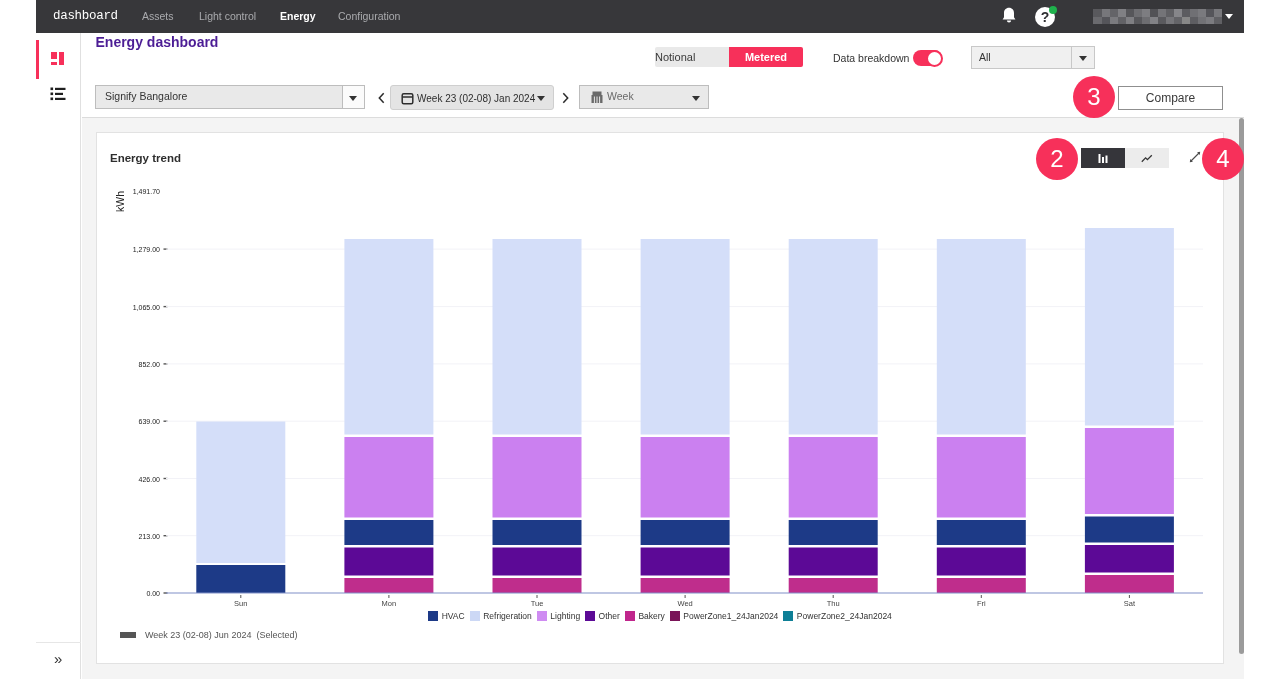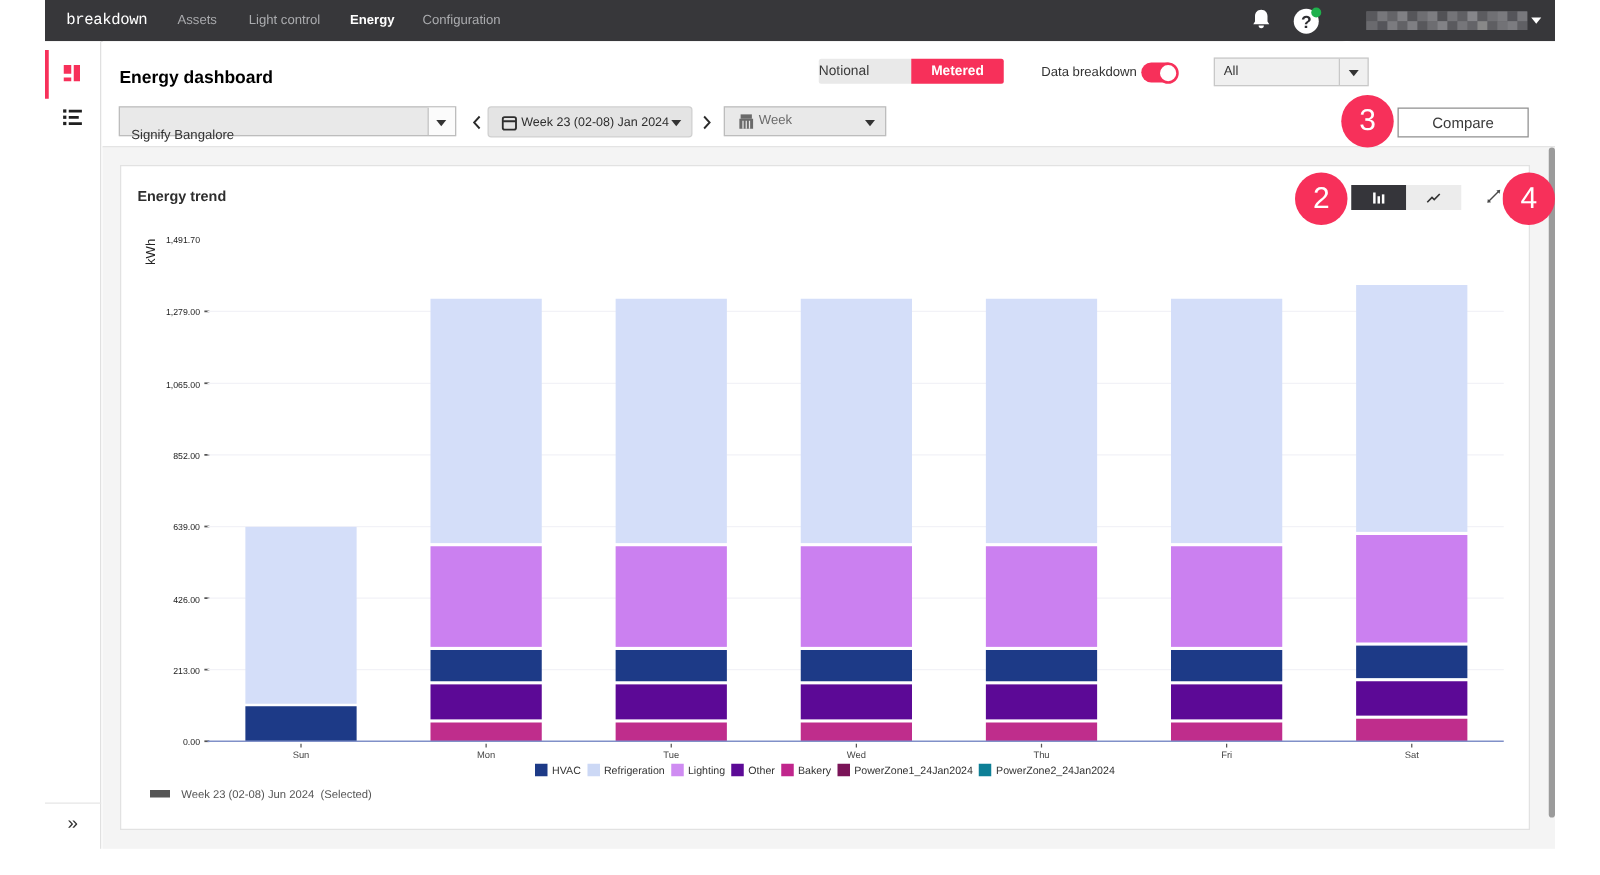--- a/index.html
+++ b/index.html
@@ -17,21 +17,21 @@
   #content { left:82px; top:118px; width:1162px; height:561px; background:#f4f4f4; }
   #card { left:96px; top:132px; width:1128px; height:532px; background:#fff; border:1px solid #e2e2e2; }
   .sel { position:absolute; background:#e9e9e9; border:1px solid #bdbdbd; font-size:10.5px; white-space:nowrap; color:#333; }
   .caret { width:0; height:0; border-left:4px solid transparent; border-right:4px solid transparent; border-top:5px solid #333; position:absolute; }
   #scrollthumb { left:1239px; top:118px; width:5px; height:536px; background:#9b9b9b; border-radius:3px; }
   .redcirc { position:absolute; width:42px; height:42px; border-radius:50%; background:#f7305a; color:#fff; font-size:24px; text-align:center; line-height:42px; }
 </style>
 </head>
 <body>
 <div class="abs" id="navbar">
-  <span id="logo">breakdown</span>
+  <span id="logo">dashboard</span>
   <span class="navlink" style="left:106px;">Assets</span>
   <span class="navlink" style="left:163px;">Light control</span>
   <span class="navlink" style="left:244px; color:#fff; font-weight:bold;">Energy</span>
   <span class="navlink" style="left:302px;">Configuration</span>
 
   <svg class="abs" style="left:964px; top:6px;" width="18" height="20" viewBox="0 0 18 20">
     <path d="M9 1.8 C5.9 1.8 4 4.1 4 6.9 L4 11.2 L2.6 13.4 L15.4 13.4 L14 11.2 L14 6.9 C14 4.1 12.1 1.8 9 1.8 Z" fill="#fff"></path>
     <path d="M6.9 14.4 a2.1 2.1 0 0 0 4.2 0 Z" fill="#fff"></path>
   </svg>
 
@@ -96,38 +96,38 @@
       <rect x="0.5" y="10.5" width="2.6" height="2.6"></rect>
         <rect x="5" y="10.8" width="10.5" height="2.2"></rect>
     </g>
   </svg>
   <div class="abs" style="left:0; top:609px; width:45px; border-top:1px solid #e6e6e6;"></div>
   <div class="abs" style="left:18px; top:617px; font-size:15px; color:#333;">»</div>
 </div>
 <div class="abs" id="sb-red"></div>
 
 <div class="abs" id="header"></div>
-<div class="abs" style="left:95.5px; top:53px; font-size:14px; font-weight:bold; color:#000000;">Energy dashboard</div>
+<div class="abs" style="left:95.5px; top:34px; font-size:14px; font-weight:bold; color:#4c1d95;">Energy dashboard</div>
 
 <div class="abs" style="left:655px; top:47px; width:74px; height:20px; background:#e9e9e9; border-radius:2px 0 0 2px; font-size:11px; color:#3a3a3a; text-align:left; line-height:20px;">Notional</div>
 <div class="abs" style="left:729px; top:47px; width:74px; height:20px; background:#f7305a; border-radius:0 2px 2px 0; font-size:11px; font-weight:bold; color:#fff; text-align:center; line-height:20px;">Metered</div>
 
 <div class="abs" style="left:833px; top:52px; font-size:10.5px; color:#333;">Data breakdown</div>
 
 <div class="abs" style="left:913px; top:50px; width:29px; height:16px; border-radius:8px; background:#f7305a;"></div>
 <div class="abs" style="left:926px; top:49.5px; width:17px; height:17px; border-radius:50%; background:#fff; border:2px solid #f7305a;"></div>
 
 <div class="sel" style="left:971px; top:46px; width:124px; height:23px; background:#f0f0f0; border-color:#c8c8c8;">
   <span style="position:absolute; left:7px; top:3.5px;">All</span>
   <div style="position:absolute; right:22px; top:0; height:100%; border-left:1px solid #c8c8c8;"></div>
   <div class="caret" style="right:7px; top:9px;"></div>
 </div>
 
 <div class="sel" style="left:95px; top:85px; width:270px; height:24px;">
-  <span style="position:absolute; left:9px; top:4px;margin-top:12px;">Signify Bangalore</span>
+  <span style="position:absolute; left:9px; top:4px;">Signify Bangalore</span>
   <div style="position:absolute; right:0; top:0; width:22px; height:100%; background:#fbfbfb; border-left:1px solid #bdbdbd;"></div>
   <div class="caret" style="right:7px; top:9.5px;"></div>
 </div>
 <svg class="abs" style="left:378px; top:92px;" width="7" height="12" viewBox="0 0 7 12">
     <path d="M5.7 1.2 L1.3 6 L5.7 10.8" fill="none" stroke="#2b2b2b" stroke-width="1.5"></path>
   </svg>
 <div class="abs" style="left:390px; top:85px; width:164px; height:25px; background:#e4e4e4; border:1px solid #cfcfcf; border-radius:3px;">
   <svg class="abs" style="left:10px; top:6px;" width="13" height="13" viewBox="0 0 13 13">
     <rect x="1.2" y="1.7" width="10.6" height="10" rx="1.5" fill="none" stroke="#2e2e2e" stroke-width="1.5"></rect>
     <line x1="1.5" y1="5" x2="11.5" y2="5" stroke="#2e2e2e" stroke-width="1.5"></line>

